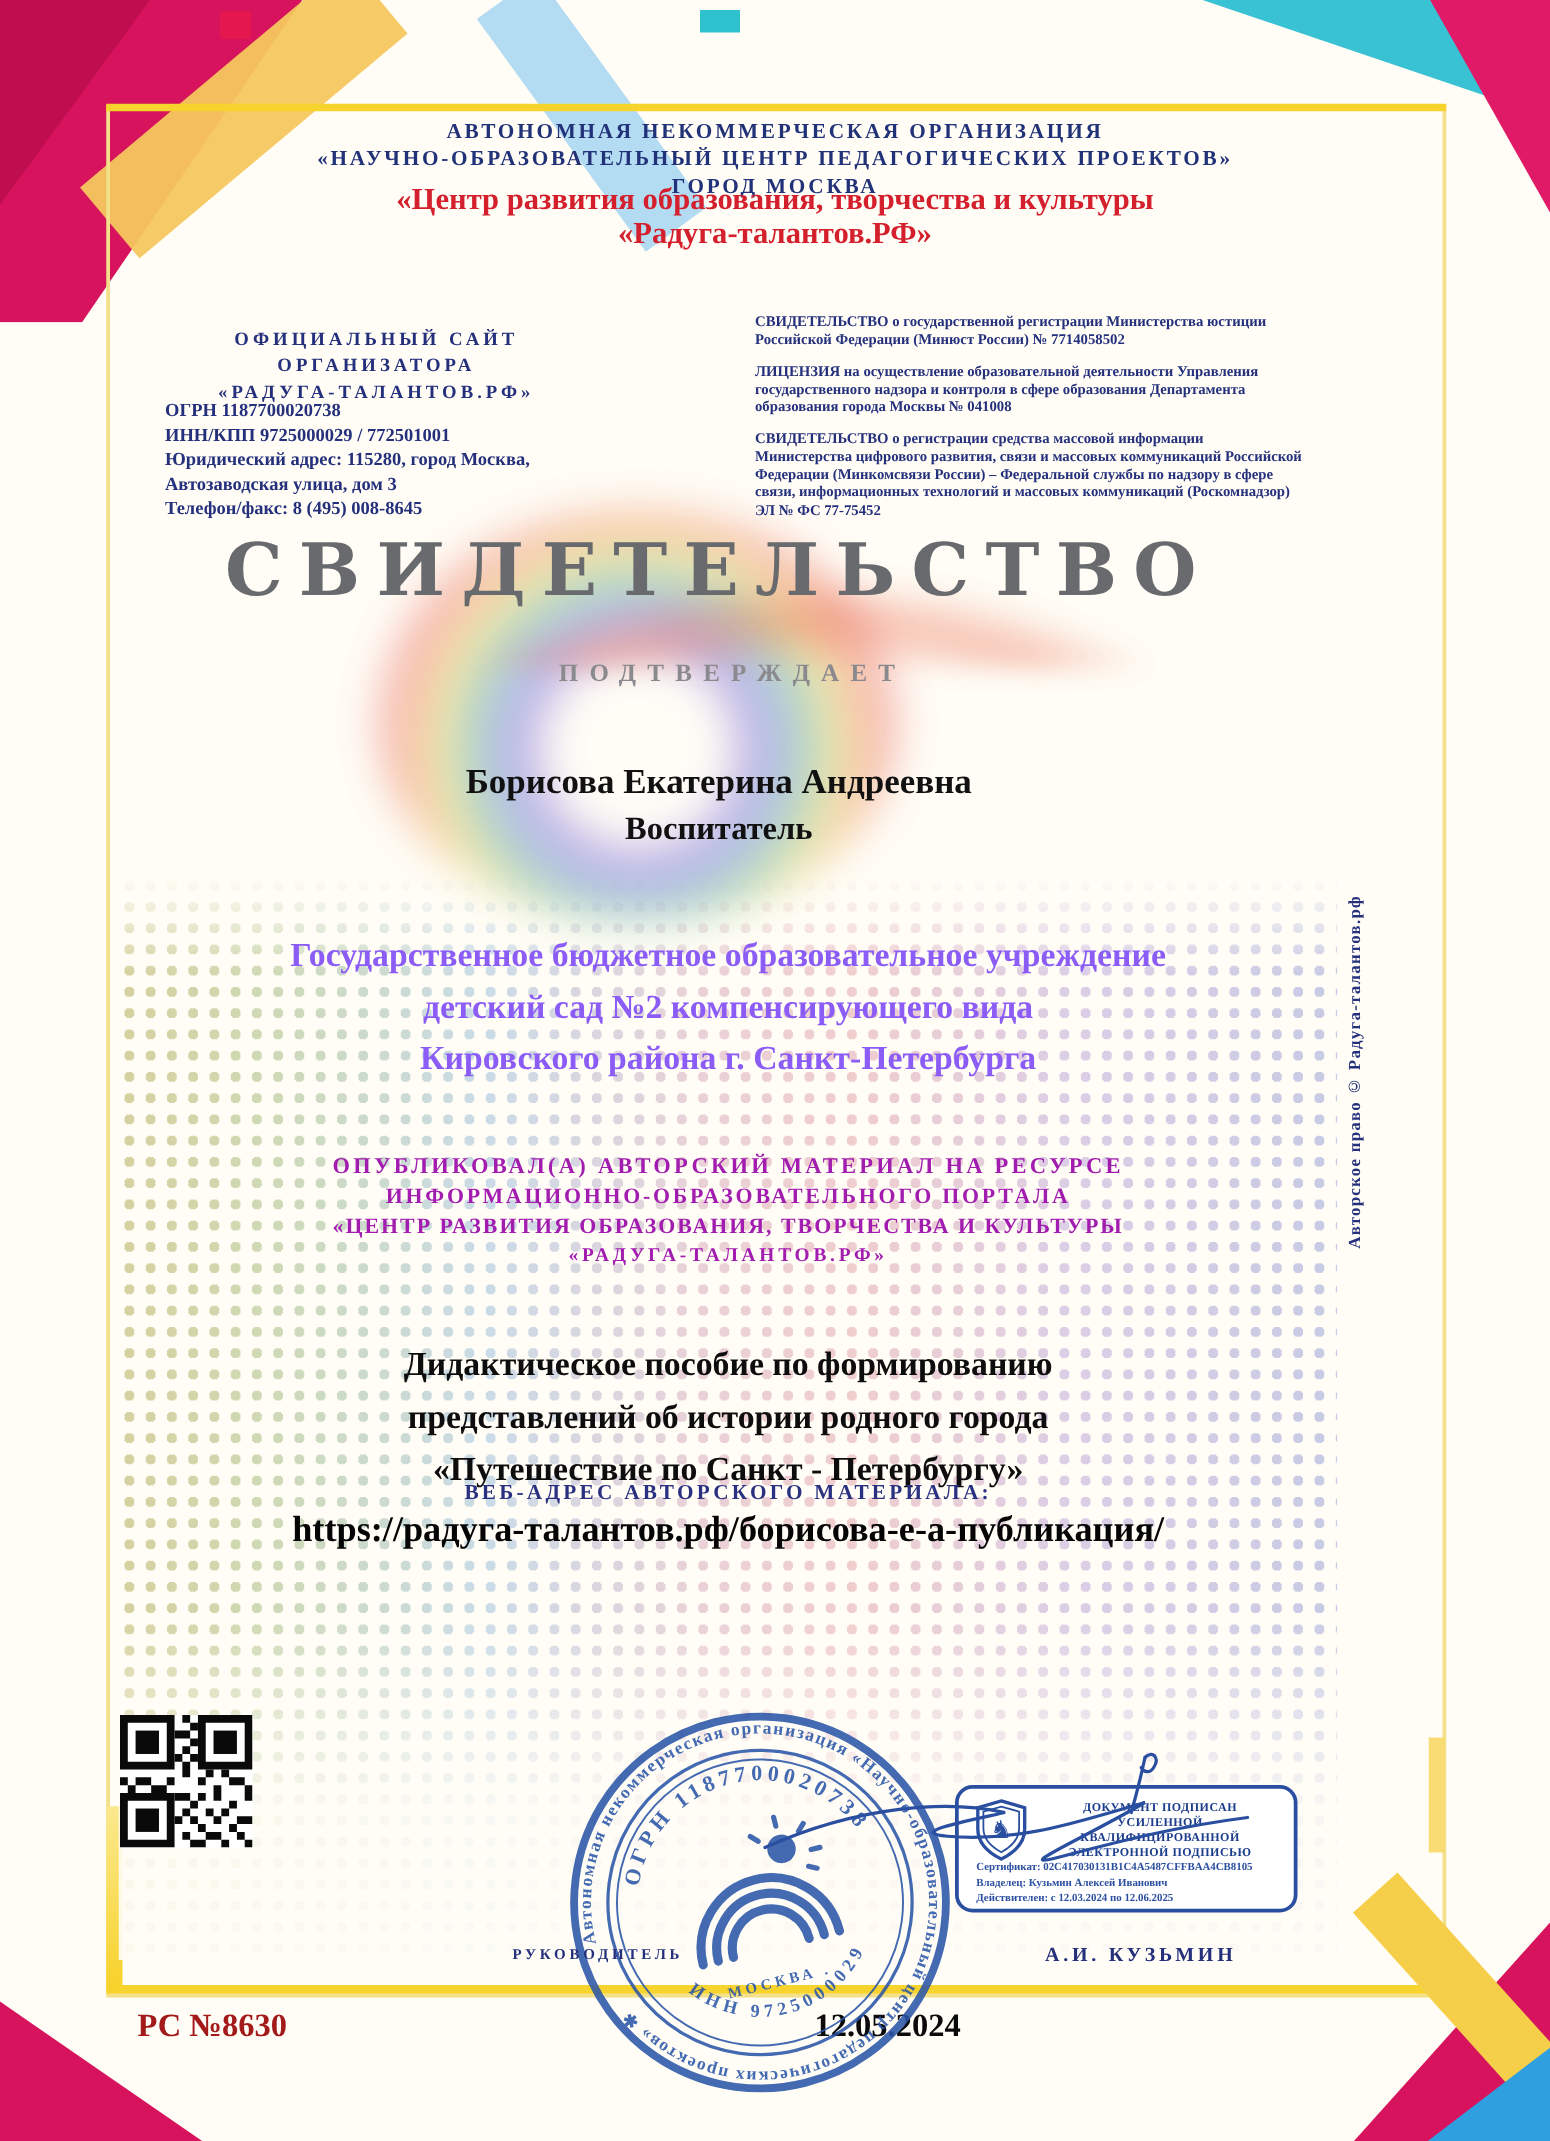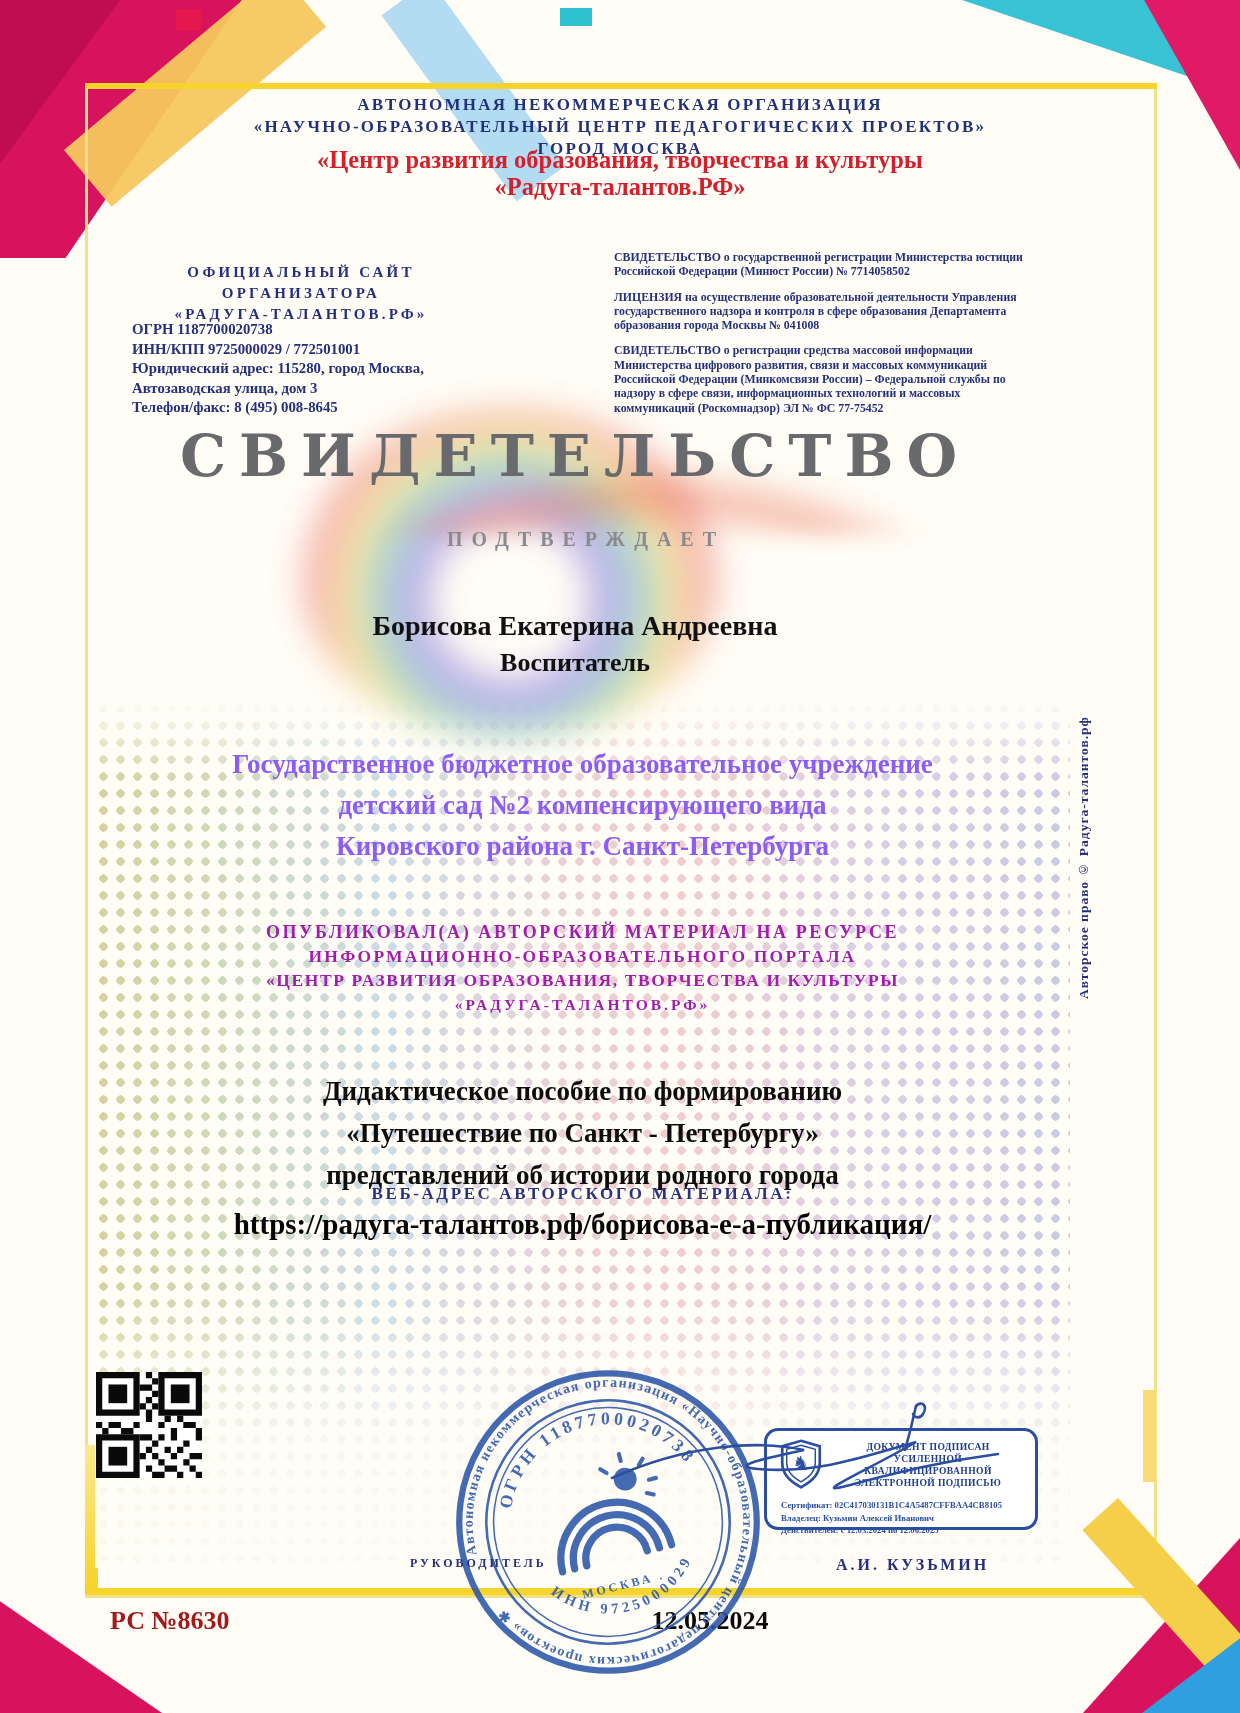--- a/index.html
+++ b/index.html
@@ -75,21 +75,21 @@
   .org-block div{font-size:17px;letter-spacing:2.2px;line-height:22px;}
   .portal-block{left:150px;top:146px;width:940px;z-index:6;color:#d41f2c;font-weight:bold;}
   .portal-block div{font-size:24.5px;line-height:27px;}
 
   .site-block{left:128px;top:262px;width:346px;z-index:6;color:#25307c;font-weight:bold;}
   .site-block div{font-size:15px;letter-spacing:3.2px;line-height:21px;}
   .details-block{left:132px;top:320px;width:430px;z-index:6;color:#25307c;font-weight:bold;}
   .details-block div{font-size:14.8px;line-height:19.5px;}
 
   .reg-block{left:600px;top:250px;width:442px;z-index:6;color:#25307c;font-weight:bold;}
-  .reg-block p{font-size:11.8px;line-height:14.3px;margin:0 0 11px 14px;text-align:left;}
+  .reg-block p{font-size:11.8px;line-height:14.3px;margin:0 0 11px 4px;text-align:left;}
 
   
   .cert-title{left:75px;top:422px;width:1000px;z-index:6;font-family:"DejaVu Serif","Liberation Serif",serif;
     font-size:58px;font-weight:bold;letter-spacing:13px;color:#696a6d;}
   .cert-confirms{left:86px;top:528px;width:1000px;z-index:6;font-size:20px;font-weight:bold;
     letter-spacing:9px;color:#8a8a8e;}
   .recipient-name{left:120px;top:610px;width:910px;z-index:6;font-size:28px;font-weight:bold;color:#111;}
   .recipient-pos{left:120px;top:648px;width:910px;z-index:6;font-size:26px;font-weight:bold;color:#111;}
   .institution{left:95px;top:744px;width:975px;z-index:6;font-size:27px;font-weight:bold;
     line-height:41px;color:#8b5cf6;}
@@ -117,21 +117,21 @@
     letter-spacing:3px;color:#25307c;}
   .sig-name{left:836px;top:1556px;width:220px;z-index:9;font-size:16px;font-weight:bold;
     letter-spacing:3px;color:#25307c;}
 
   .esign-box{left:764px;top:1428px;width:268px;height:96px;z-index:8;border:3px solid #2b4fa0;
     border-radius:14px;background:rgba(255,255,255,.93);}
   .esign-shield{position:absolute;left:12px;top:8px;width:44px;height:50px;}
   .esign-title{position:absolute;left:62px;top:10px;width:198px;text-align:center;color:#1c3c8c;
     font-weight:bold;font-size:9.6px;line-height:12px;letter-spacing:.4px;}
   .esign-details{position:absolute;left:14px;top:56px;width:246px;color:#2b4fa0;
-    font-weight:bold;font-size:8.7px;line-height:12.6px;margin-top:12px;}
+    font-weight:bold;font-size:8.7px;line-height:12.6px;}
 
   .footer-number{left:110px;top:1606px;width:260px;z-index:6;font-size:26px;font-weight:bold;color:#a31a1a;}
   .footer-date{left:560px;top:1606px;width:300px;z-index:6;font-size:26px;font-weight:bold;
     color:#0a0a0a;text-align:center;}
 </style>
 </head>
 <body>
 
 <div class="abs tl-pink"></div>
 <div class="abs tl-pink2"></div>
@@ -200,22 +200,22 @@
 
 <div class="abs published center">
   <div class="p1">ОПУБЛИКОВАЛ(А) АВТОРСКИЙ МАТЕРИАЛ НА РЕСУРСЕ</div>
   <div class="p2">ИНФОРМАЦИОННО-ОБРАЗОВАТЕЛЬНОГО ПОРТАЛА</div>
   <div class="p3">«ЦЕНТР РАЗВИТИЯ ОБРАЗОВАНИЯ, ТВОРЧЕСТВА И КУЛЬТУРЫ</div>
   <div class="p4">«РАДУГА-ТАЛАНТОВ.РФ»</div>
 </div>
 
 <div class="abs work center">
   <div>Дидактическое пособие по формированию</div>
+  <div>представлений об истории родного города</div>
   <div>«Путешествие по Санкт - Петербургу»</div>
-  <div>представлений об истории родного города</div>
 </div>
 
 <div class="abs web-label center">ВЕБ-АДРЕС АВТОРСКОГО МАТЕРИАЛА:</div>
 <div class="abs web-url center">https://радуга-талантов.рф/борисова-е-а-публикация/</div>
 
 <div class="abs side-note">Авторское право © Радуга-талантов.рф</div>
 
 <div class="abs qr">
   <svg width="106" height="106" viewBox="0 0 102 102">
     <rect x="0" y="0" width="102" height="102" fill="#fff"></rect>

